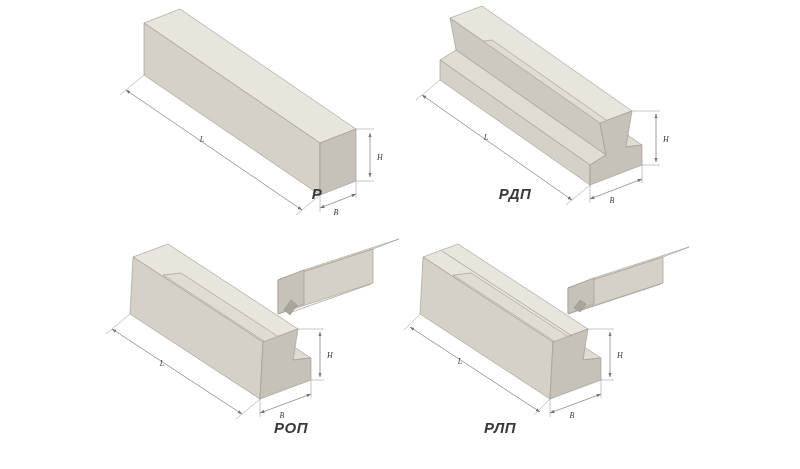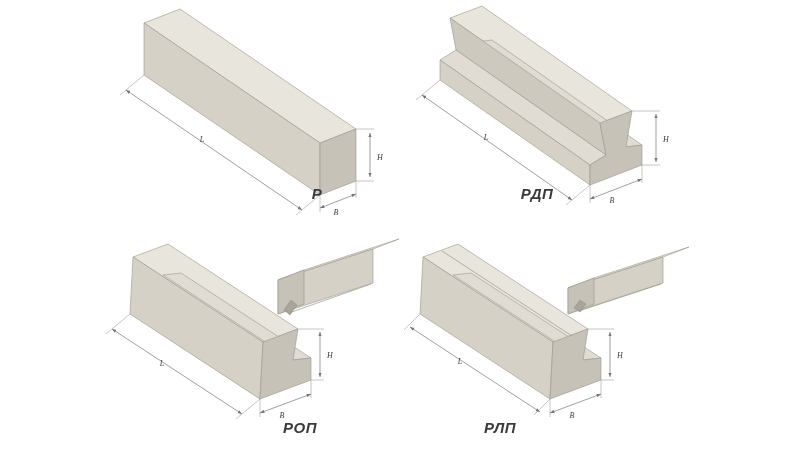--- a/index.html
+++ b/index.html
@@ -187,17 +187,17 @@
     </g>
     <g>
       <line class="ext" x1="150" y1="165" x2="150" y2="183"></line>
       <line class="ext" x1="201" y1="146" x2="201" y2="164"></line>
       <line class="dim" x1="150" y1="179" x2="201" y2="160" marker-start="url(#mBR)" marker-end="url(#mBR)"></line>
       <text class="dim-label" x="172" y="184" text-anchor="middle">B</text>
     </g>
   </svg>
 
   <span class="caption" style="left:317px;top:185px">Р</span>
-  <span class="caption" style="left:537px;top:185px">РДП</span>
-  <span class="caption" style="left:300px;top:419px">РОП</span>
+  <span class="caption" style="left:515px;top:185px">РДП</span>
+  <span class="caption" style="left:291px;top:419px">РОП</span>
   <span class="caption" style="left:500px;top:419px">РЛП</span>
 
 </div>
 
 </body></html>

